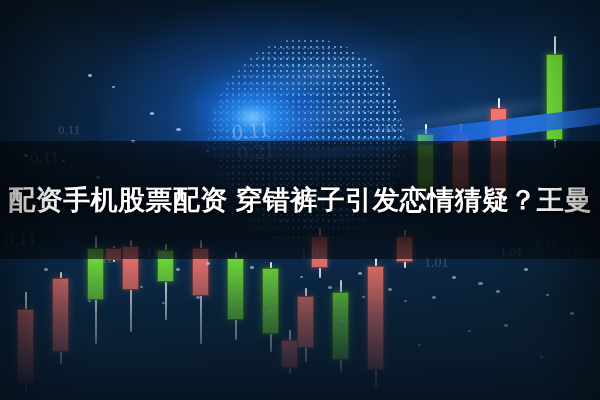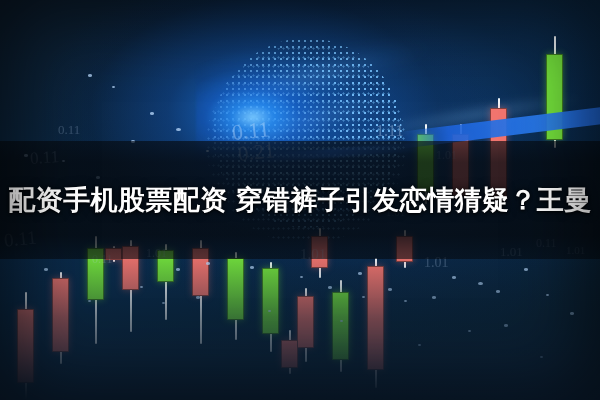--- a/index.html
+++ b/index.html
@@ -268,21 +268,21 @@
       <span class="digit" style="left: 12px; top: 196px; font-size: 15px; opacity: 0.35; color: rgba(200, 225, 255, 0.55);">0</span>
       <span class="digit" style="left: 232px; top: 118px; font-size: 22px; opacity: 0.7; color: rgba(200, 225, 255, 0.55); transform: rotate(-6deg);">0.11</span>
       <span class="digit" style="left: 238px; top: 140px; font-size: 21px; opacity: 0.62; color: rgba(200, 225, 255, 0.55); transform: rotate(-6deg);">0.21</span>
       <span class="digit" style="left: 146px; top: 246px; font-size: 12px; opacity: 0.45; color: rgba(200, 225, 255, 0.55);">1.01</span>
       <span class="digit" style="left: 300px; top: 246px; font-size: 15px; opacity: 0.48; color: rgba(200, 225, 255, 0.55);">1.01</span>
       <span class="digit" style="left: 386px; top: 206px; font-size: 11px; opacity: 0.4; color: rgba(200, 225, 255, 0.55);">1.01</span>
       <span class="digit" style="left: 404px; top: 196px; font-size: 14px; opacity: 0.45; color: rgba(200, 225, 255, 0.55);">0.11</span>
       <span class="digit" style="left: 424px; top: 255px; font-size: 14px; opacity: 0.45; color: rgba(200, 225, 255, 0.55);">1.01</span>
       <span class="digit" style="left: 500px; top: 244px; font-size: 13px; opacity: 0.42; color: rgba(200, 225, 255, 0.55);">1.01</span>
       <span class="digit" style="left: 536px; top: 236px; font-size: 12px; opacity: 0.38; color: rgba(200, 225, 255, 0.55);">0.11</span>
-      <span class="digit" style="left: 376px; top: 122px; font-size: 16px; opacity: 0.6; color: rgba(200, 225, 255, 0.55);">1.11</span>
+      <span class="digit" style="left: 376px; top: 122px; font-size: 11px; opacity: 0.6; color: rgba(200, 225, 255, 0.55);">1.11</span>
       <span class="digit" style="left: 436px; top: 148px; font-size: 12px; opacity: 0.4; color: rgba(200, 225, 255, 0.55);">1.01</span>
       <span class="digit" style="left: 566px; top: 244px; font-size: 11px; opacity: 0.35; color: rgba(200, 225, 255, 0.55);">1.01</span>
       <span class="digit" style="left: 92px; top: 252px; font-size: 12px; opacity: 0.38; color: rgba(200, 225, 255, 0.55);">0.11</span>
     </div>
 
   <div class="floor"></div>
 
   <div class="band" id="band" style="top: 141px; height: 118px;"></div>
 
   <div class="headline" id="headline" style="top: 141px; height: 118px;">

